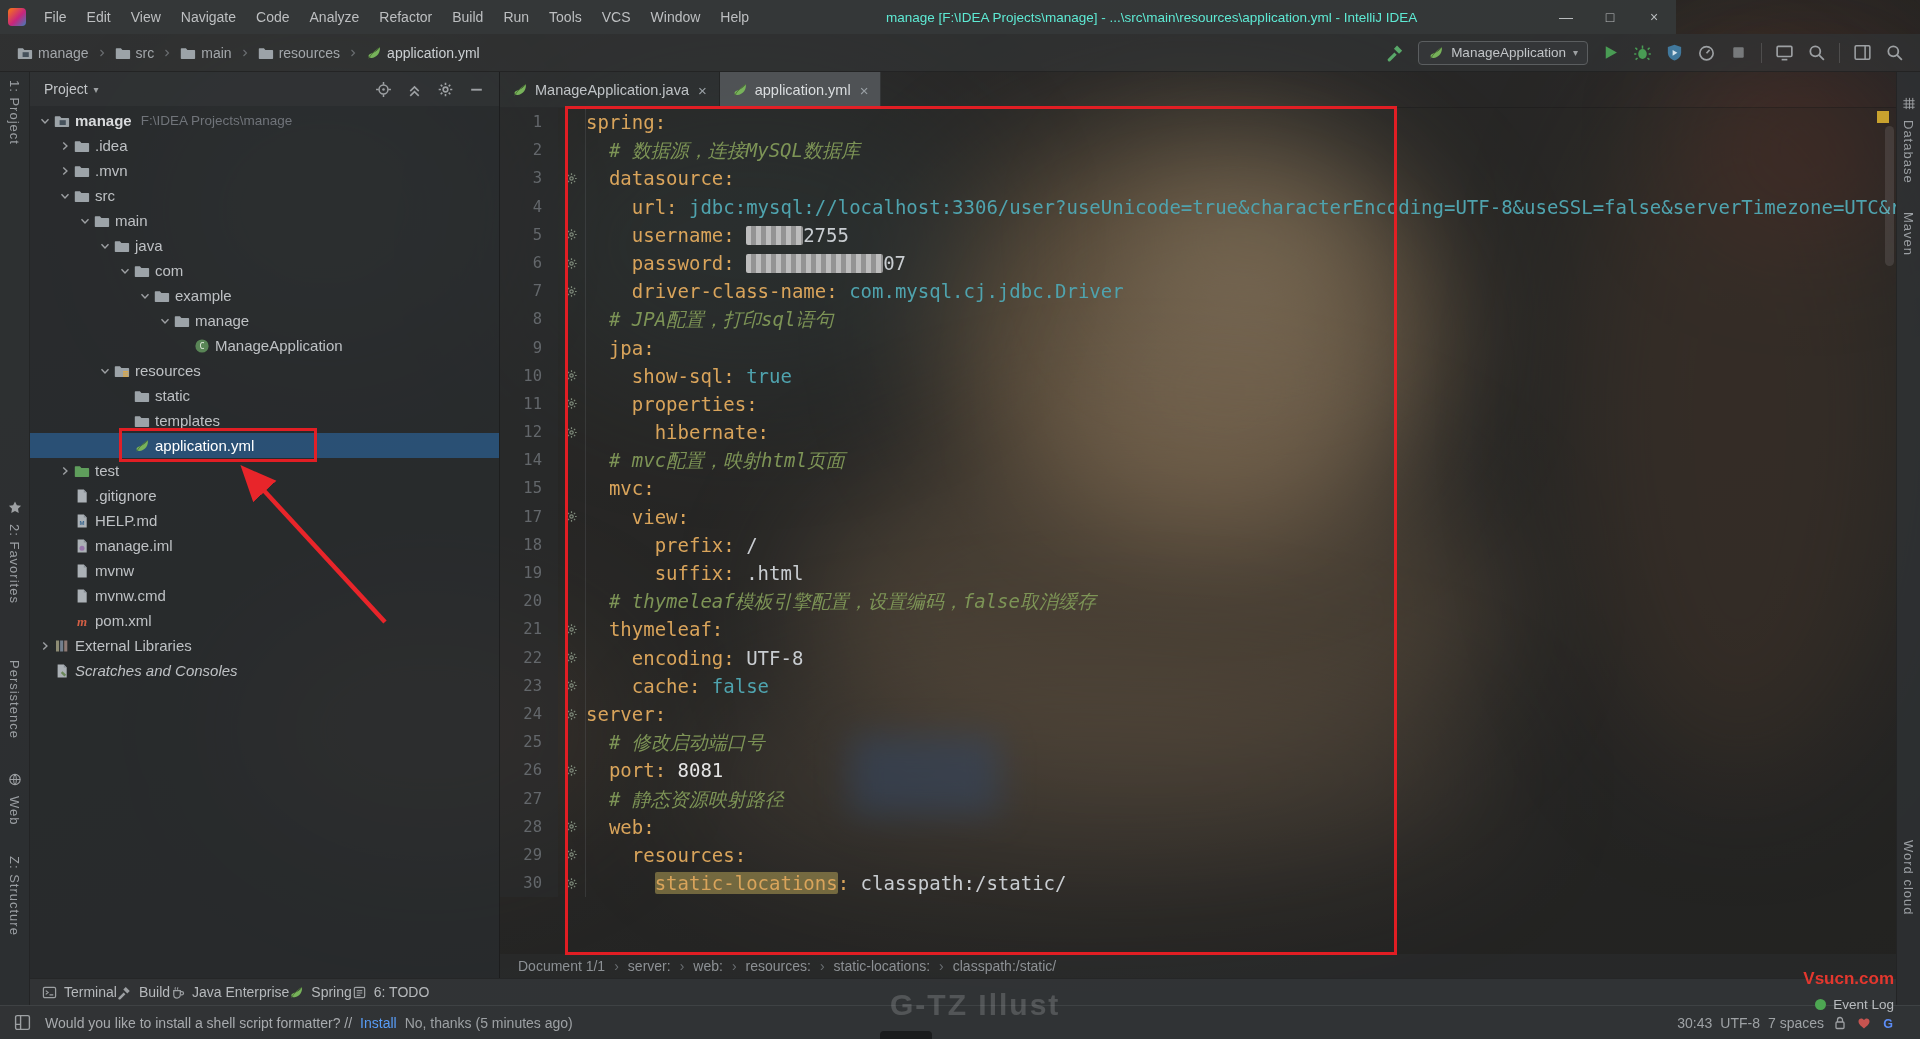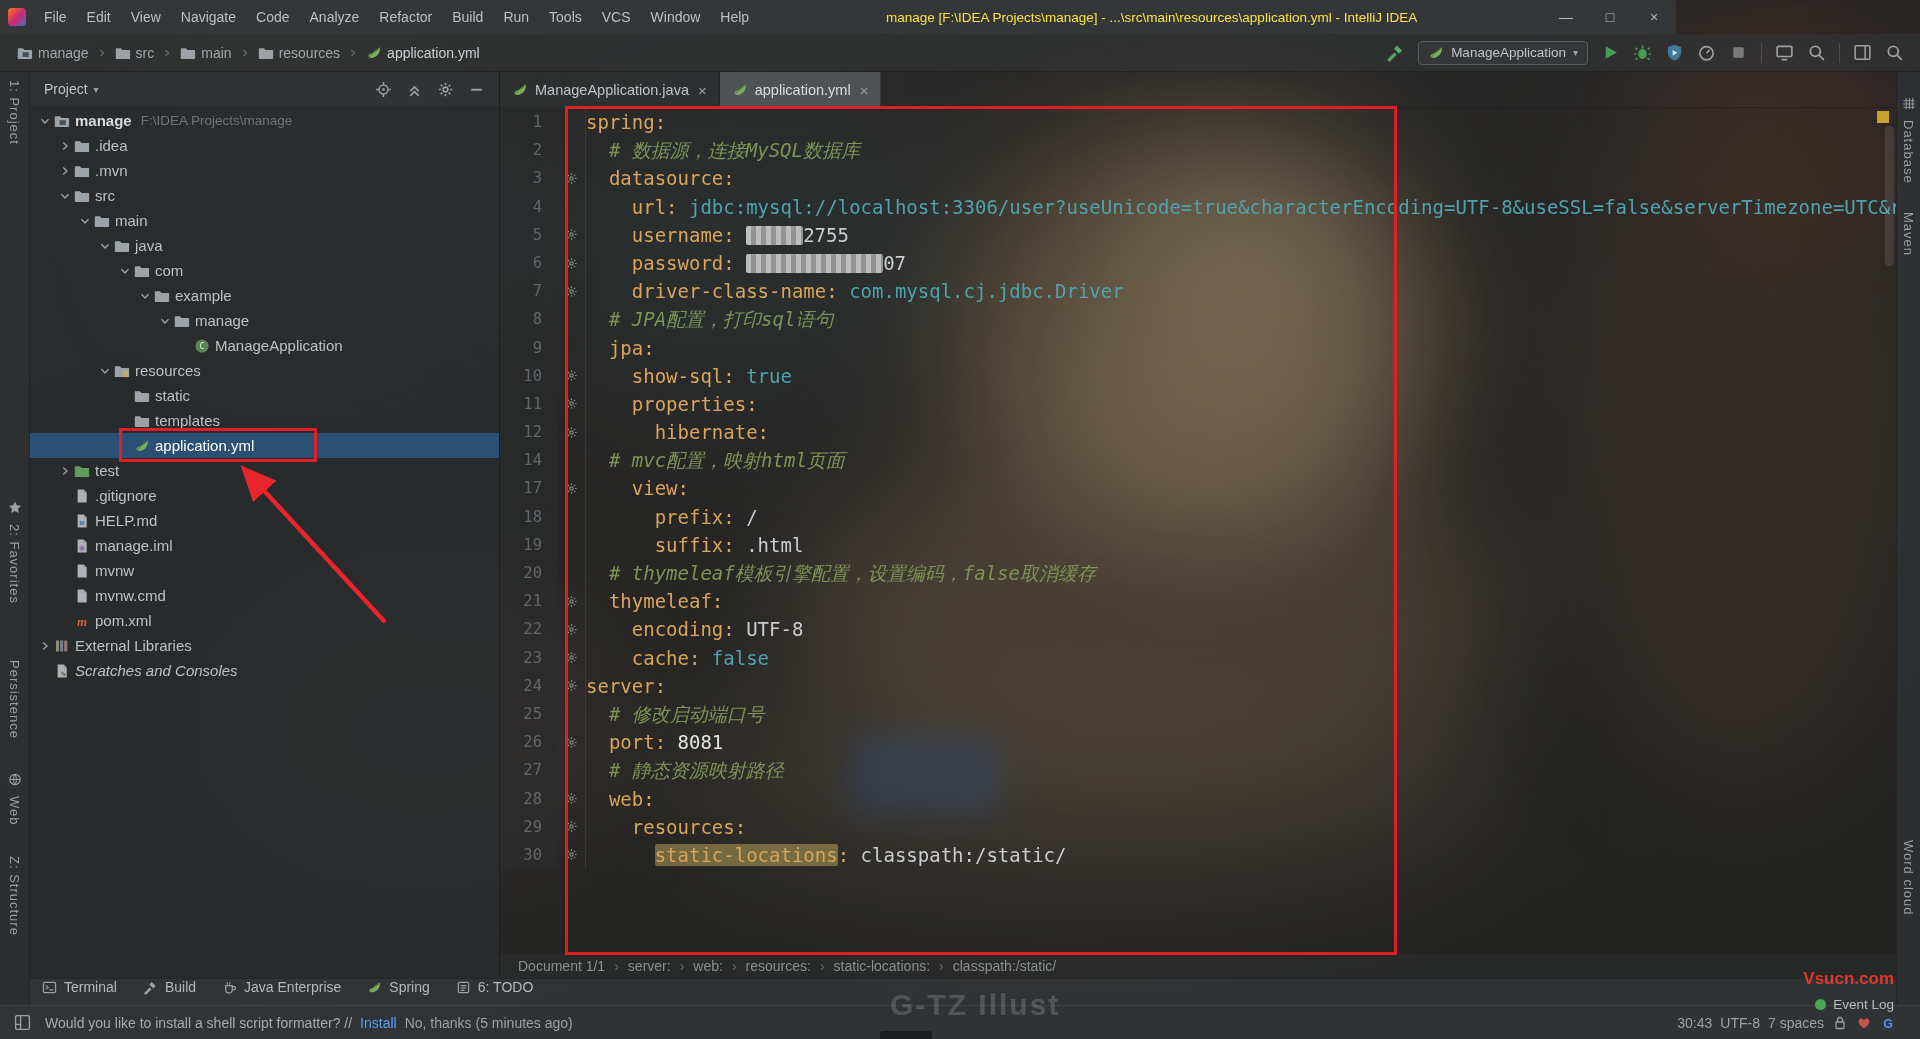--- a/index.html
+++ b/index.html
@@ -25,21 +25,21 @@
   .ico { display:inline-flex; width:16px; height:16px; align-items:center; justify-content:center; flex:0 0 auto; }
   .ico svg { width:100%; height:100%; display:block; }
 
   
   .titlebar { position:absolute; left:0; top:0; width:1676px; height:34px;
     background:rgba(53,56,58,.92); display:flex; align-items:center; z-index:5; }
   .app-logo { width:18px; height:18px; border-radius:4px; margin:0 8px 0 8px;
     background:linear-gradient(135deg,#F97A12,#C9257D 55%,#3D7EBB); flex:0 0 auto; }
   .menubar { display:flex; }
   .menu-item { padding:0 10px; line-height:34px; font-size:14px; color:#BDBFC1; white-space:nowrap; }
-  .win-title { flex:1; text-align:center; font-size:13.5px; color:#fde047; white-space:nowrap;
+  .win-title { flex:1; text-align:center; font-size:13.5px; color:#5eead4; white-space:nowrap;
     overflow:hidden; text-overflow:ellipsis; padding:0 10px; }
   .win-controls { display:flex; height:34px; }
   .win-btn { width:44px; text-align:center; line-height:34px; color:#B9BCBE; font-size:14px; }
 
   
   .toolbar2 { position:absolute; left:0; top:34px; width:1920px; height:38px;
     background:rgba(48,51,53,.74); border-bottom:1px solid rgba(25,25,25,.55);
     display:flex; align-items:center; padding:0 8px 0 14px; z-index:4; }
   .crumbs { display:flex; align-items:center; gap:4px; }
   .crumb { display:inline-flex; align-items:center; gap:5px; font-size:14px; color:#A3A7AB; padding:2px 3px; }
@@ -113,21 +113,21 @@
     background:rgba(255,255,255,.10); border-radius:5px; }
 
   .ed-crumbs { height:24px; display:flex; align-items:center; padding-left:18px;
     background:rgba(44,46,48,.6); font-size:14px; color:#8C9094; }
   .bc-sep { margin:0 9px; color:#6A6E72; }
   .bcrumb { white-space:nowrap; }
 
   
   .bottom-bar { position:absolute; left:30px; top:978px; width:1866px; height:27px;
     background:rgba(50,53,55,.92); border-top:1px solid rgba(25,25,25,.5);
-    display:flex; align-items:flex-start; padding-left:12px; gap:26px; z-index:4; }
+    display:flex; align-items:center; padding-left:12px; z-index:4; }
   .bb-item { display:inline-flex; align-items:center; gap:7px; font-size:14px; color:#B6B9BC; }
   .bb-item .ico { width:15px; height:15px; }
 
   
   .status-bar { position:absolute; left:0; top:1005px; width:1920px; height:34px;
     background:rgba(50,53,55,.95); border-top:1px solid rgba(75,78,80,.55);
     display:flex; align-items:center; padding:0 10px; font-size:14px; color:#A8ABAE; z-index:5; }
   .sb-switcher { width:17px; height:17px; display:inline-flex; margin:0 14px 0 4px; }
   .sb-switcher svg { width:100%; height:100%; }
   .sb-msg { display:inline-flex; gap:8px; align-items:center; white-space:nowrap; }
@@ -786,20 +786,25 @@
               </svg>
             </span>
             <span class="ct"><span class="tt">      </span><span class="tk">hibernate:</span></span>
           </div>
           <div class="cl">
             <span class="ln">14</span>
             <span class="gi"></span>
             <span class="ct"><span class="tt">  </span><span class="tc"># mvc配置，映射html页面</span></span>
           </div>
           <div class="cl">
+            <span class="ln">15</span>
+            <span class="gi"></span>
+            <span class="ct"><span class="tt">  </span><span class="tk">mvc:</span></span>
+          </div>
+          <div class="cl">
             <span class="ln">17</span>
             <span class="gi">
               <svg viewBox="0 0 16 16">
                 <circle cx="8" cy="8" r="2.1" fill="none" stroke="#7E8A7A" stroke-width="1.5"></circle>
                 <path d="M8 1.6v2.1M8 12.3v2.1M1.6 8h2.1M12.3 8h2.1M3.5 3.5L5 5M11 11l1.5 1.5M12.5 3.5L11 5M5 11l-1.5 1.5" stroke="#7E8A7A" stroke-width="1.5"></path>
               </svg>
             </span>
             <span class="ct"><span class="tt">    </span><span class="tk">view:</span></span>
           </div>
           <div class="cl">

